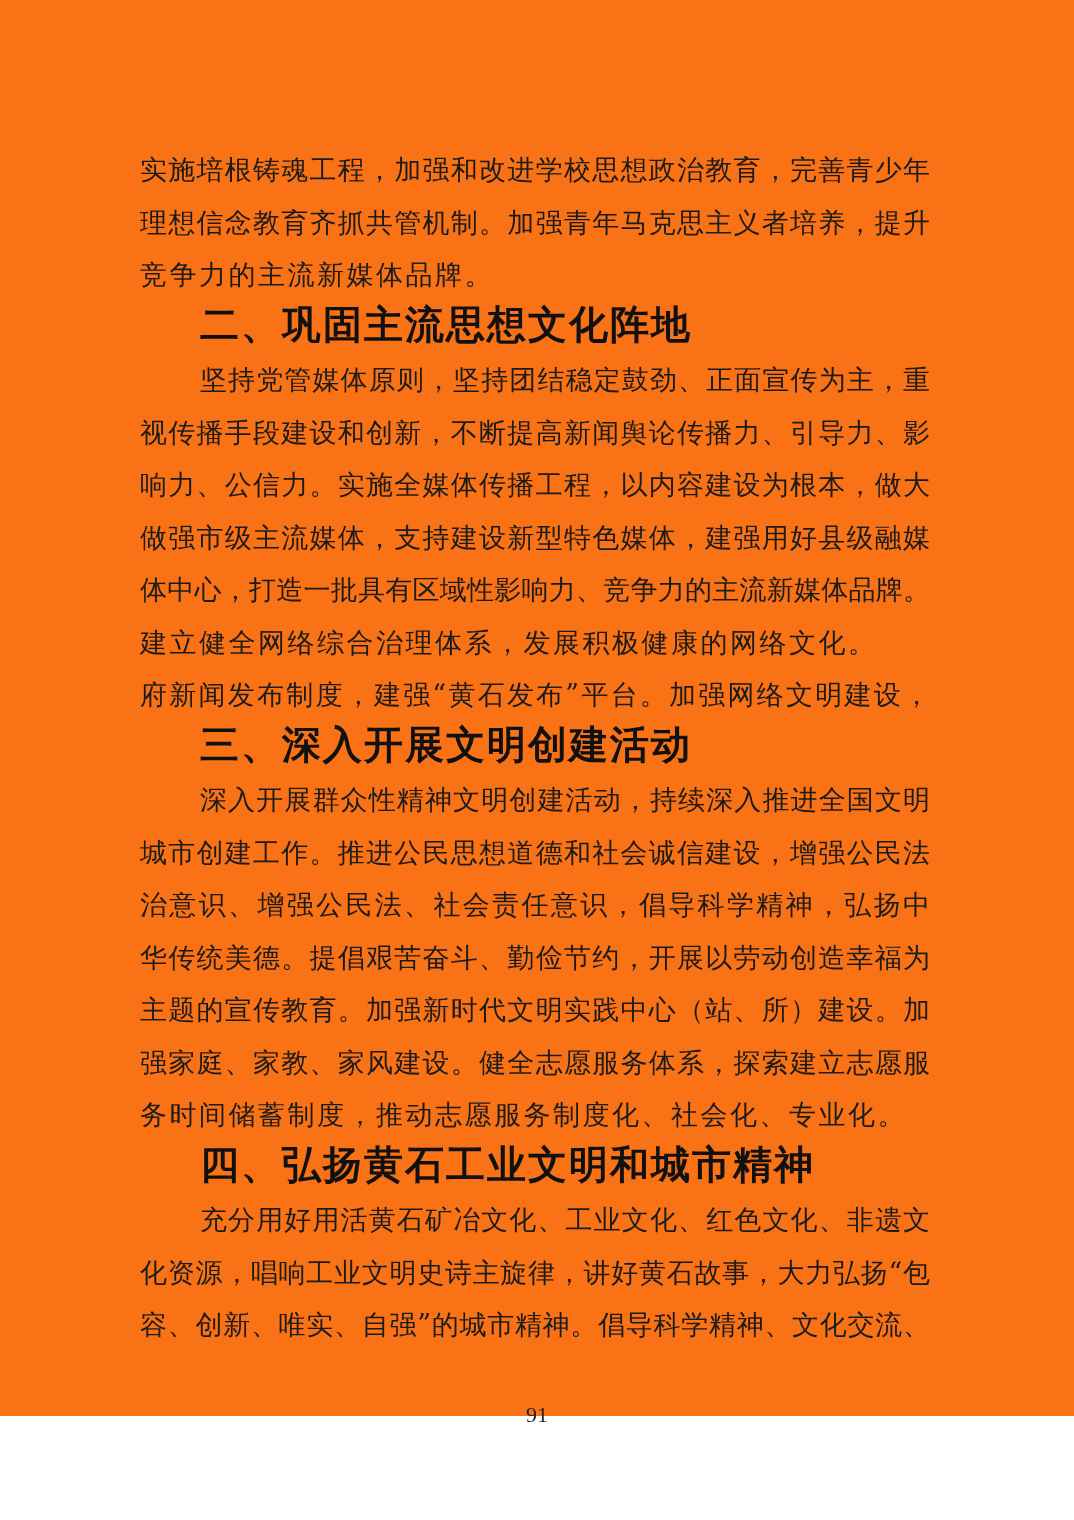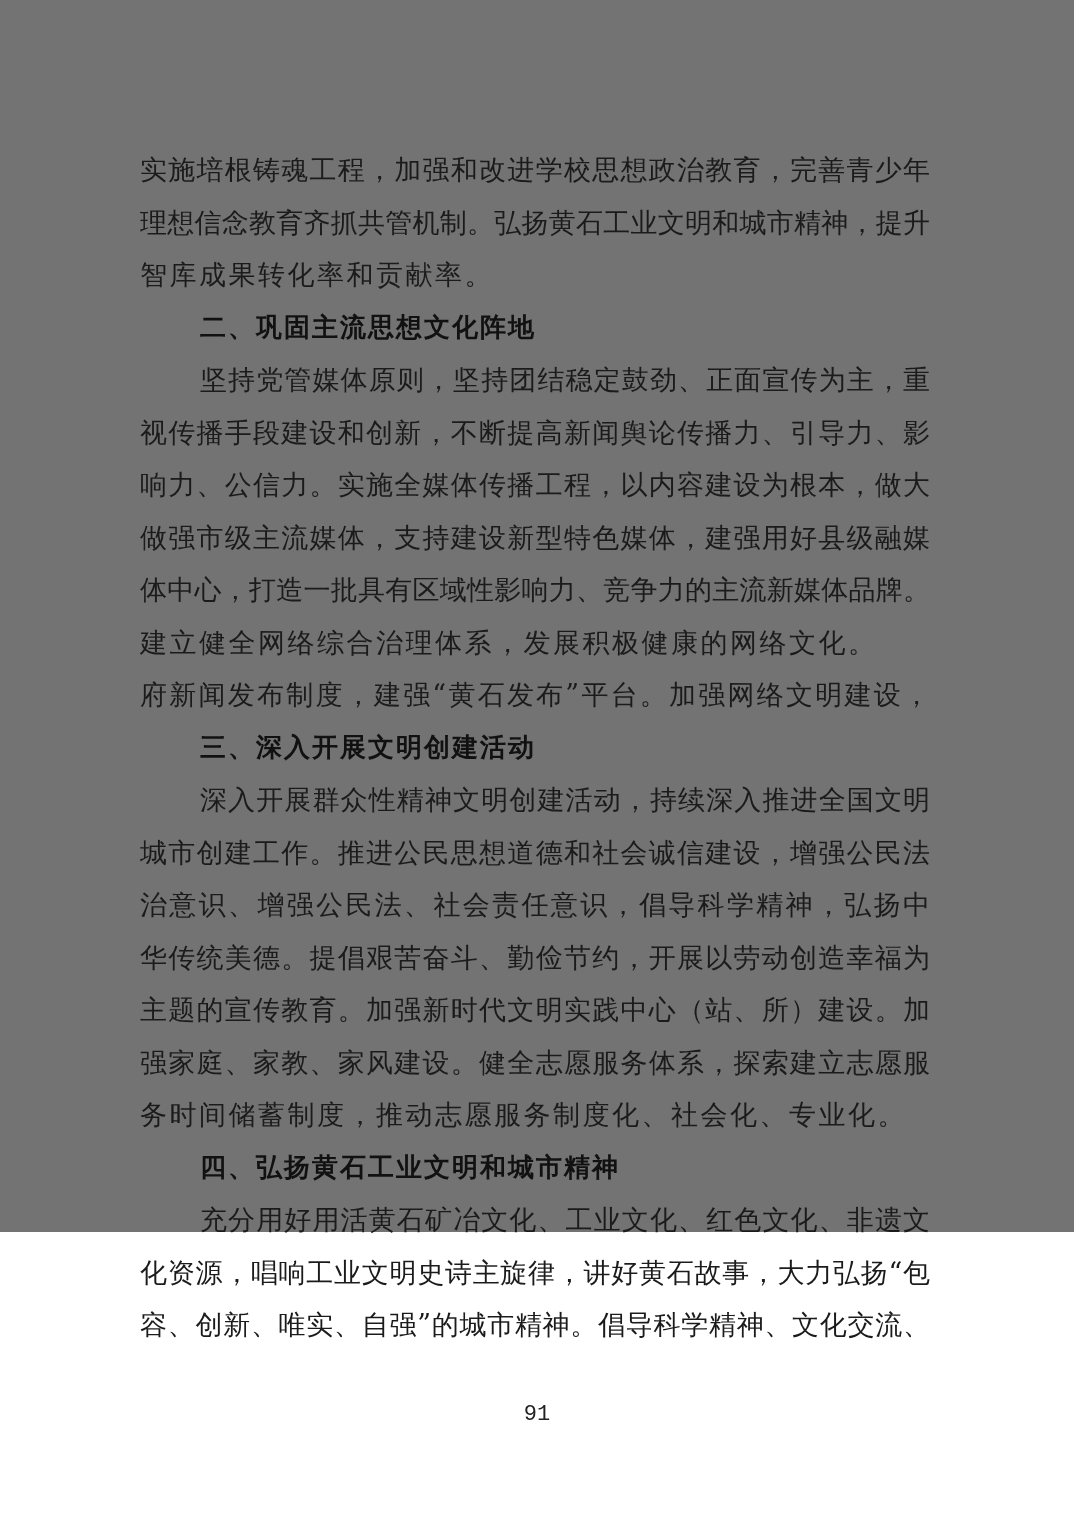--- a/index.html
+++ b/index.html
@@ -6,22 +6,22 @@
     margin: 0;
     padding: 0;
     width: 1074px;
     height: 1520px;
     background: #ffffff;
     overflow: hidden;
   }
   .page {
     position: relative;
     width: 1074px;
-    height: 1232px;
-    background: #737373;
+    height: 1416px;
+    background: #f97316;
     color: #1b1b1b;
   }
   .doc {
     position: absolute;
     left: 140px;
     top: 144px;
     width: 790px;
   }
   .line {
     height: 52.5px;
@@ -38,46 +38,46 @@
   }
   .line.just {
     text-align: justify;
     text-align-last: justify;
     letter-spacing: 0;
   }
   .line.indent {
     padding-left: 60px;
   }
   .line.heading {
-    font-family: Liberation Serif, serif;
+    font-family: Liberation Mono, monospace;
     font-weight: 700;
-    font-size: 26px;
+    font-size: 39px;
     letter-spacing: 2px;
     color: #111111;
   }
   .footer {
     position: absolute;
     left: 0;
     top: 1402px;
     width: 1074px;
     text-align: center;
-    font-family: Liberation Mono, monospace;
+    font-family: Liberation Serif, serif;
     font-size: 22px;
     line-height: 26px;
     color: #222222;
   }
 </style>
 </head>
 <body>
 
 <div class="page">
   <div class="doc">
       <div class="line just">实施培根铸魂工程，加强和改进学校思想政治教育，完善青少年</div>
-      <div class="line just">理想信念教育齐抓共管机制。弘扬黄石工业文明和城市精神，提升</div>
-      <div class="line no-just">智库成果转化率和贡献率。</div>
+      <div class="line just">理想信念教育齐抓共管机制。加强青年马克思主义者培养，提升</div>
+      <div class="line no-just">竞争力的主流新媒体品牌。</div>
       <div class="line heading indent no-just">二、巩固主流思想文化阵地</div>
       <div class="line just indent">坚持党管媒体原则，坚持团结稳定鼓劲、正面宣传为主，重</div>
       <div class="line just">视传播手段建设和创新，不断提高新闻舆论传播力、引导力、影</div>
       <div class="line just">响力、公信力。实施全媒体传播工程，以内容建设为根本，做大</div>
       <div class="line just">做强市级主流媒体，支持建设新型特色媒体，建强用好县级融媒</div>
       <div class="line just">体中心，打造一批具有区域性影响力、竞争力的主流新媒体品牌。</div>
       <div class="line no-just">建立健全网络综合治理体系，发展积极健康的网络文化。</div>
       <div class="line just">府新闻发布制度，建强“黄石发布”平台。加强网络文明建设，</div>
       <div class="line heading indent no-just">三、深入开展文明创建活动</div>
       <div class="line just indent">深入开展群众性精神文明创建活动，持续深入推进全国文明</div>

